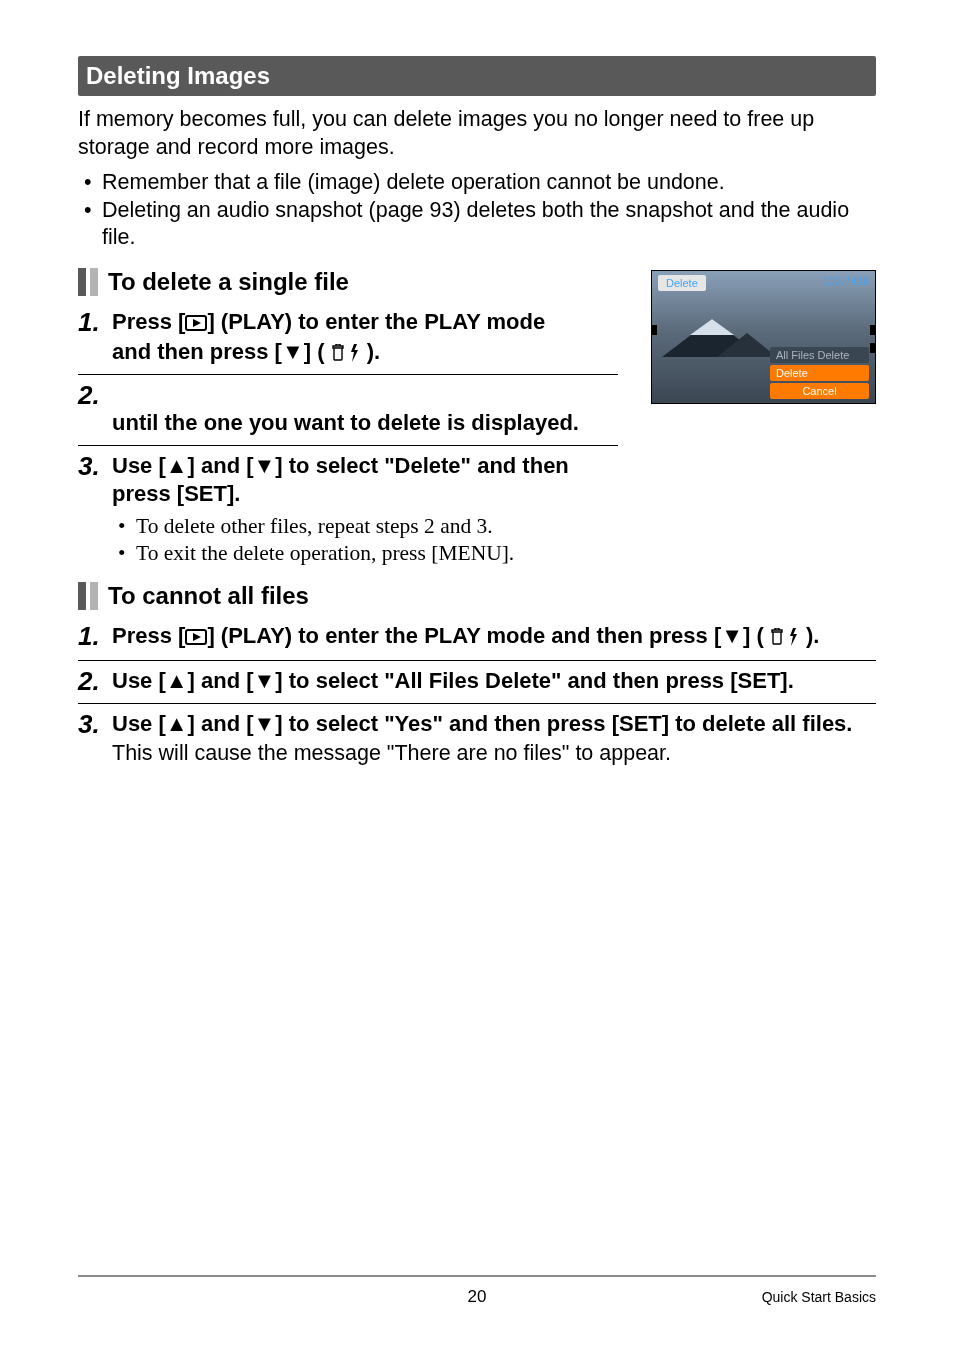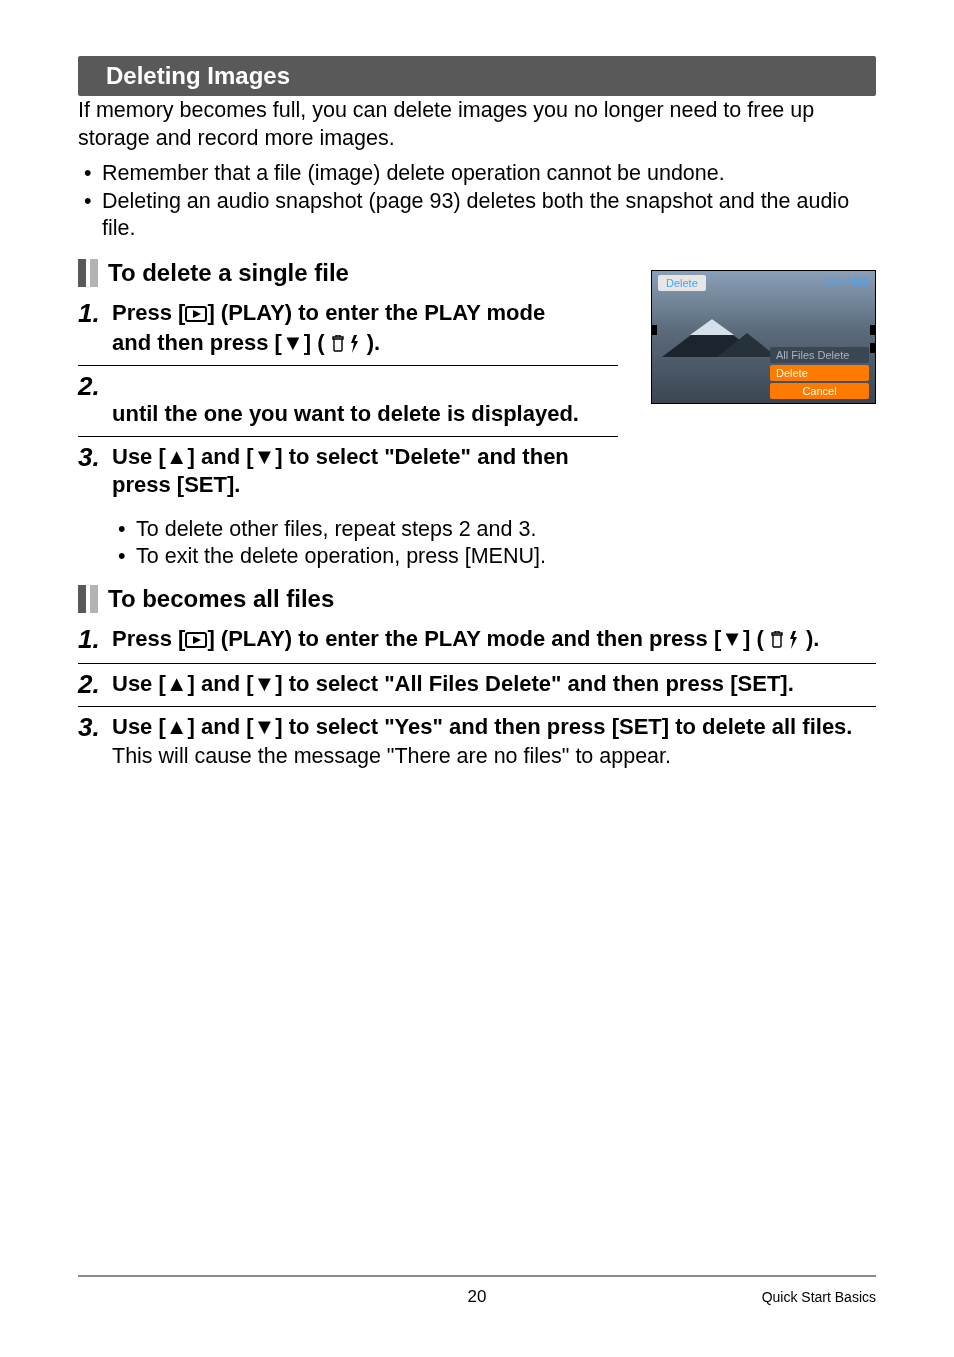--- a/index.html
+++ b/index.html
@@ -1,34 +1,34 @@
 <!DOCTYPE html>
 <html><head>
 <meta charset="utf-8">
 <style>
   * { margin: 0; padding: 0; box-sizing: border-box; }
   html, body { width: 954px; height: 1357px; font-family: Arial, Helvetica, sans-serif; color: #000; background: #fff; }
   .page { width: 954px; height: 1357px; position: relative; padding: 56px 78px 0 78px; }
-  .section-bar { background: #595959; color: #fff; font-weight: bold; font-size: 24px; padding: 6px 28px; border-radius: 2px; margin-bottom: 1px; }
+  .section-bar { background: #595959; color: #fff; font-weight: bold; font-size: 24px; padding: 6px 8px; border-radius: 2px; margin-bottom: 10px; }
   .para { font-size: 21.5px; line-height: 1.28; margin-bottom: 8px; }
   .bullets { margin: 2px 0 16px 0; }
   .bullet { font-size: 21.5px; line-height: 1.28; padding-left: 24px; position: relative; }
   .bullet::before { content: "•"; position: absolute; left: 6px; }
   .subhead-row { display: flex; align-items: flex-end; margin: 10px 0 12px 0; }
   .subhead-marks { display: flex; gap: 4px; margin-right: 10px; }
   .mark { width: 8px; height: 28px; background: #595959; }
   .mark.light { background: #b3b3b3; }
   .subhead-text { font-weight: bold; font-size: 24px; }
   .step-block { margin-top: 2px; }
   .step { display: flex; font-size: 22px; margin-top: 6px; }
   .step-num { font-style: italic; font-weight: bold; font-size: 26px; min-width: 34px; line-height: 1.1; }
   .step-body { flex: 1; }
   .step-title { font-weight: bold; line-height: 1.28; }
   .step-sub { font-size: 21.5px; line-height: 1.28; margin-top: 2px; }
-  .sub-bullets { margin-top: 16px; }
+  .sub-bullets { margin-top: 4px; font-family: Liberation Serif, serif; }
   .sub-bullet { font-size: 21.5px; line-height: 1.28; padding-left: 24px; position: relative; }
   .sub-bullet::before { content: "•"; position: absolute; left: 6px; }
   .rule { border: none; border-top: 1px solid #000; margin: 8px 0 6px 0; }
   .rule-short { width: 540px; }
   .screenshot-wrap { position: absolute; top: 270px; right: 78px; width: 225px; }
   .shot { width: 225px; height: 134px; background: linear-gradient(180deg,#8aa0b8 0%,#5b6b7b 45%,#3b4652 100%); border: 1px solid #000; position: relative; overflow: hidden; }
   .shot-topbar { position: absolute; top: 4px; left: 6px; background: #e6e6e6; color: #3da5ff; font-size: 11px; padding: 2px 8px; border-radius: 2px; }
   .shot-id { position: absolute; top: 4px; right: 6px; color: #3da5ff; font-size: 11px; text-align: center; }
   .shot-dot { position: absolute; width: 6px; height: 10px; background: #000; }
   .shot-dot.left { left: -1px; top: 54px; }
@@ -122,21 +122,21 @@
       </div>
     </div>
 
   </div>
 
   <div class="subhead-row" style="margin-top:14px;">
     <div class="subhead-marks">
       <div class="mark"></div>
         <div class="mark light"></div>
     </div>
-    <div class="subhead-text">To becomes all files</div>
+    <div class="subhead-text">To cannot all files</div>
   </div>
 
   <div class="step-block">
 
     <div class="step">
       <div class="step-num">1.</div>
       <div class="step-body">
         <div class="step-title">
           <span>Press [</span><span class="icon-box"><svg viewBox="0 0 22 16">
                 <rect x="1" y="1" width="20" height="14" rx="2" fill="none" stroke="#000" stroke-width="2"></rect>

